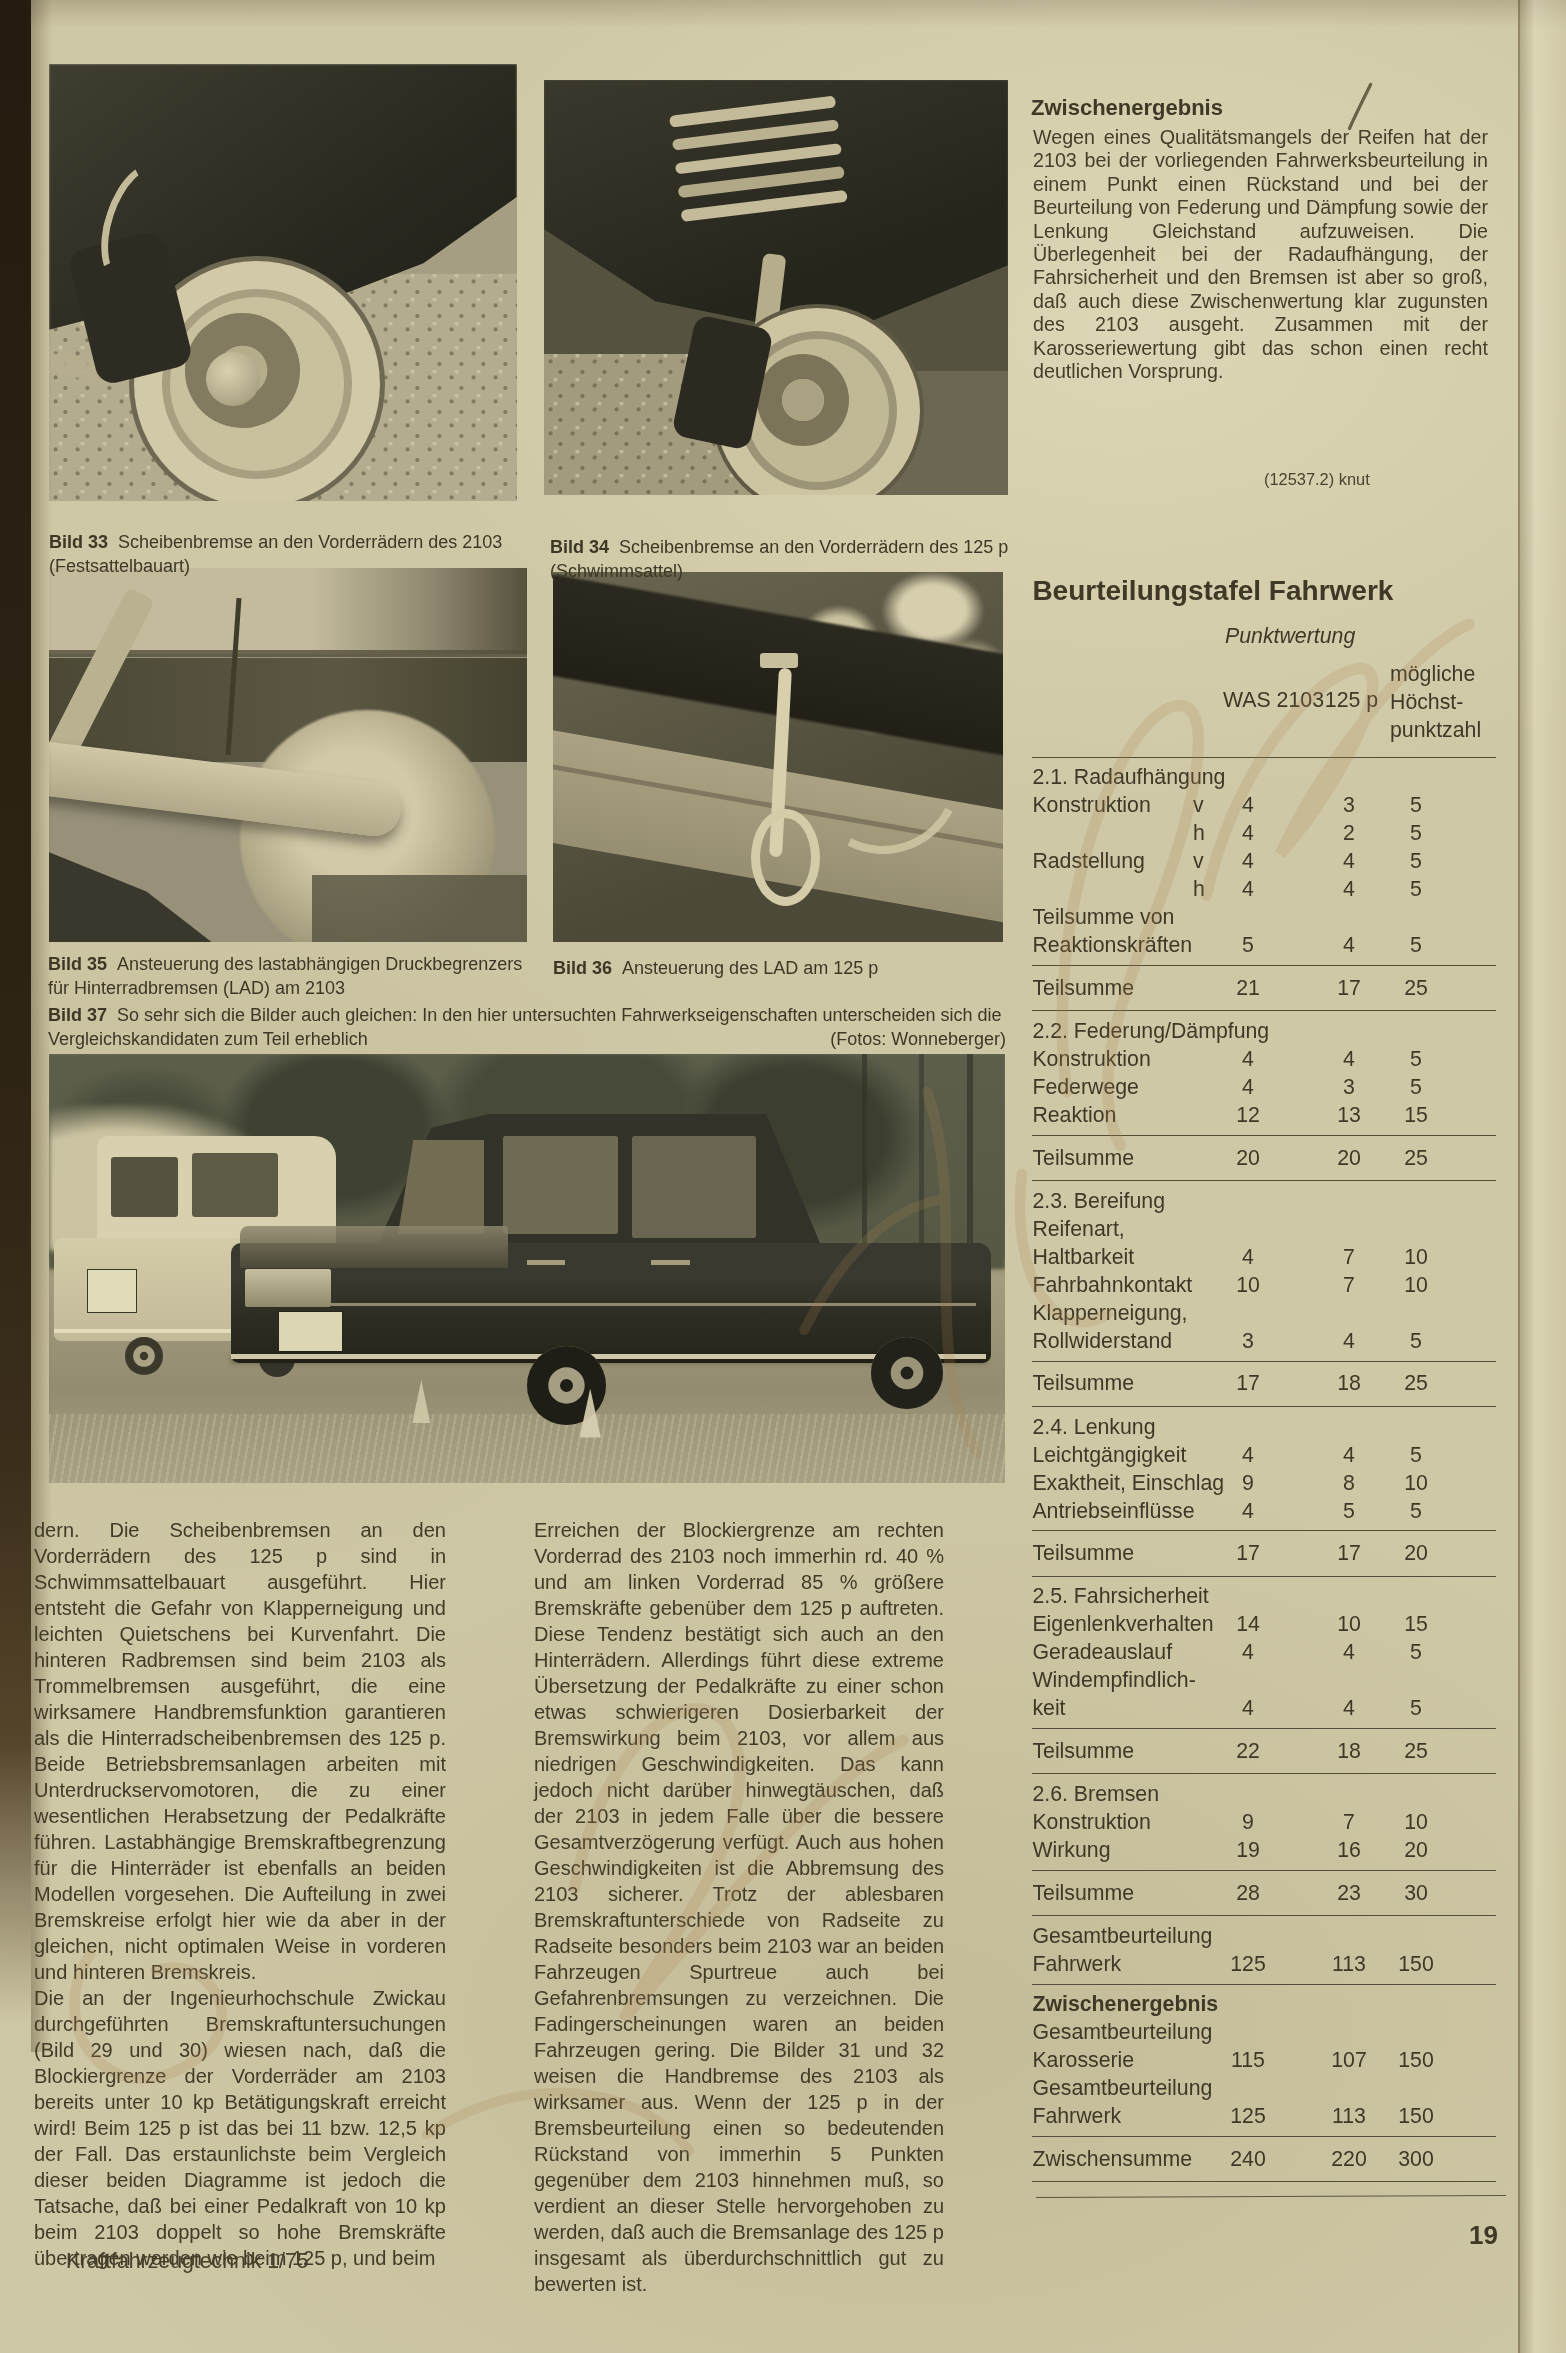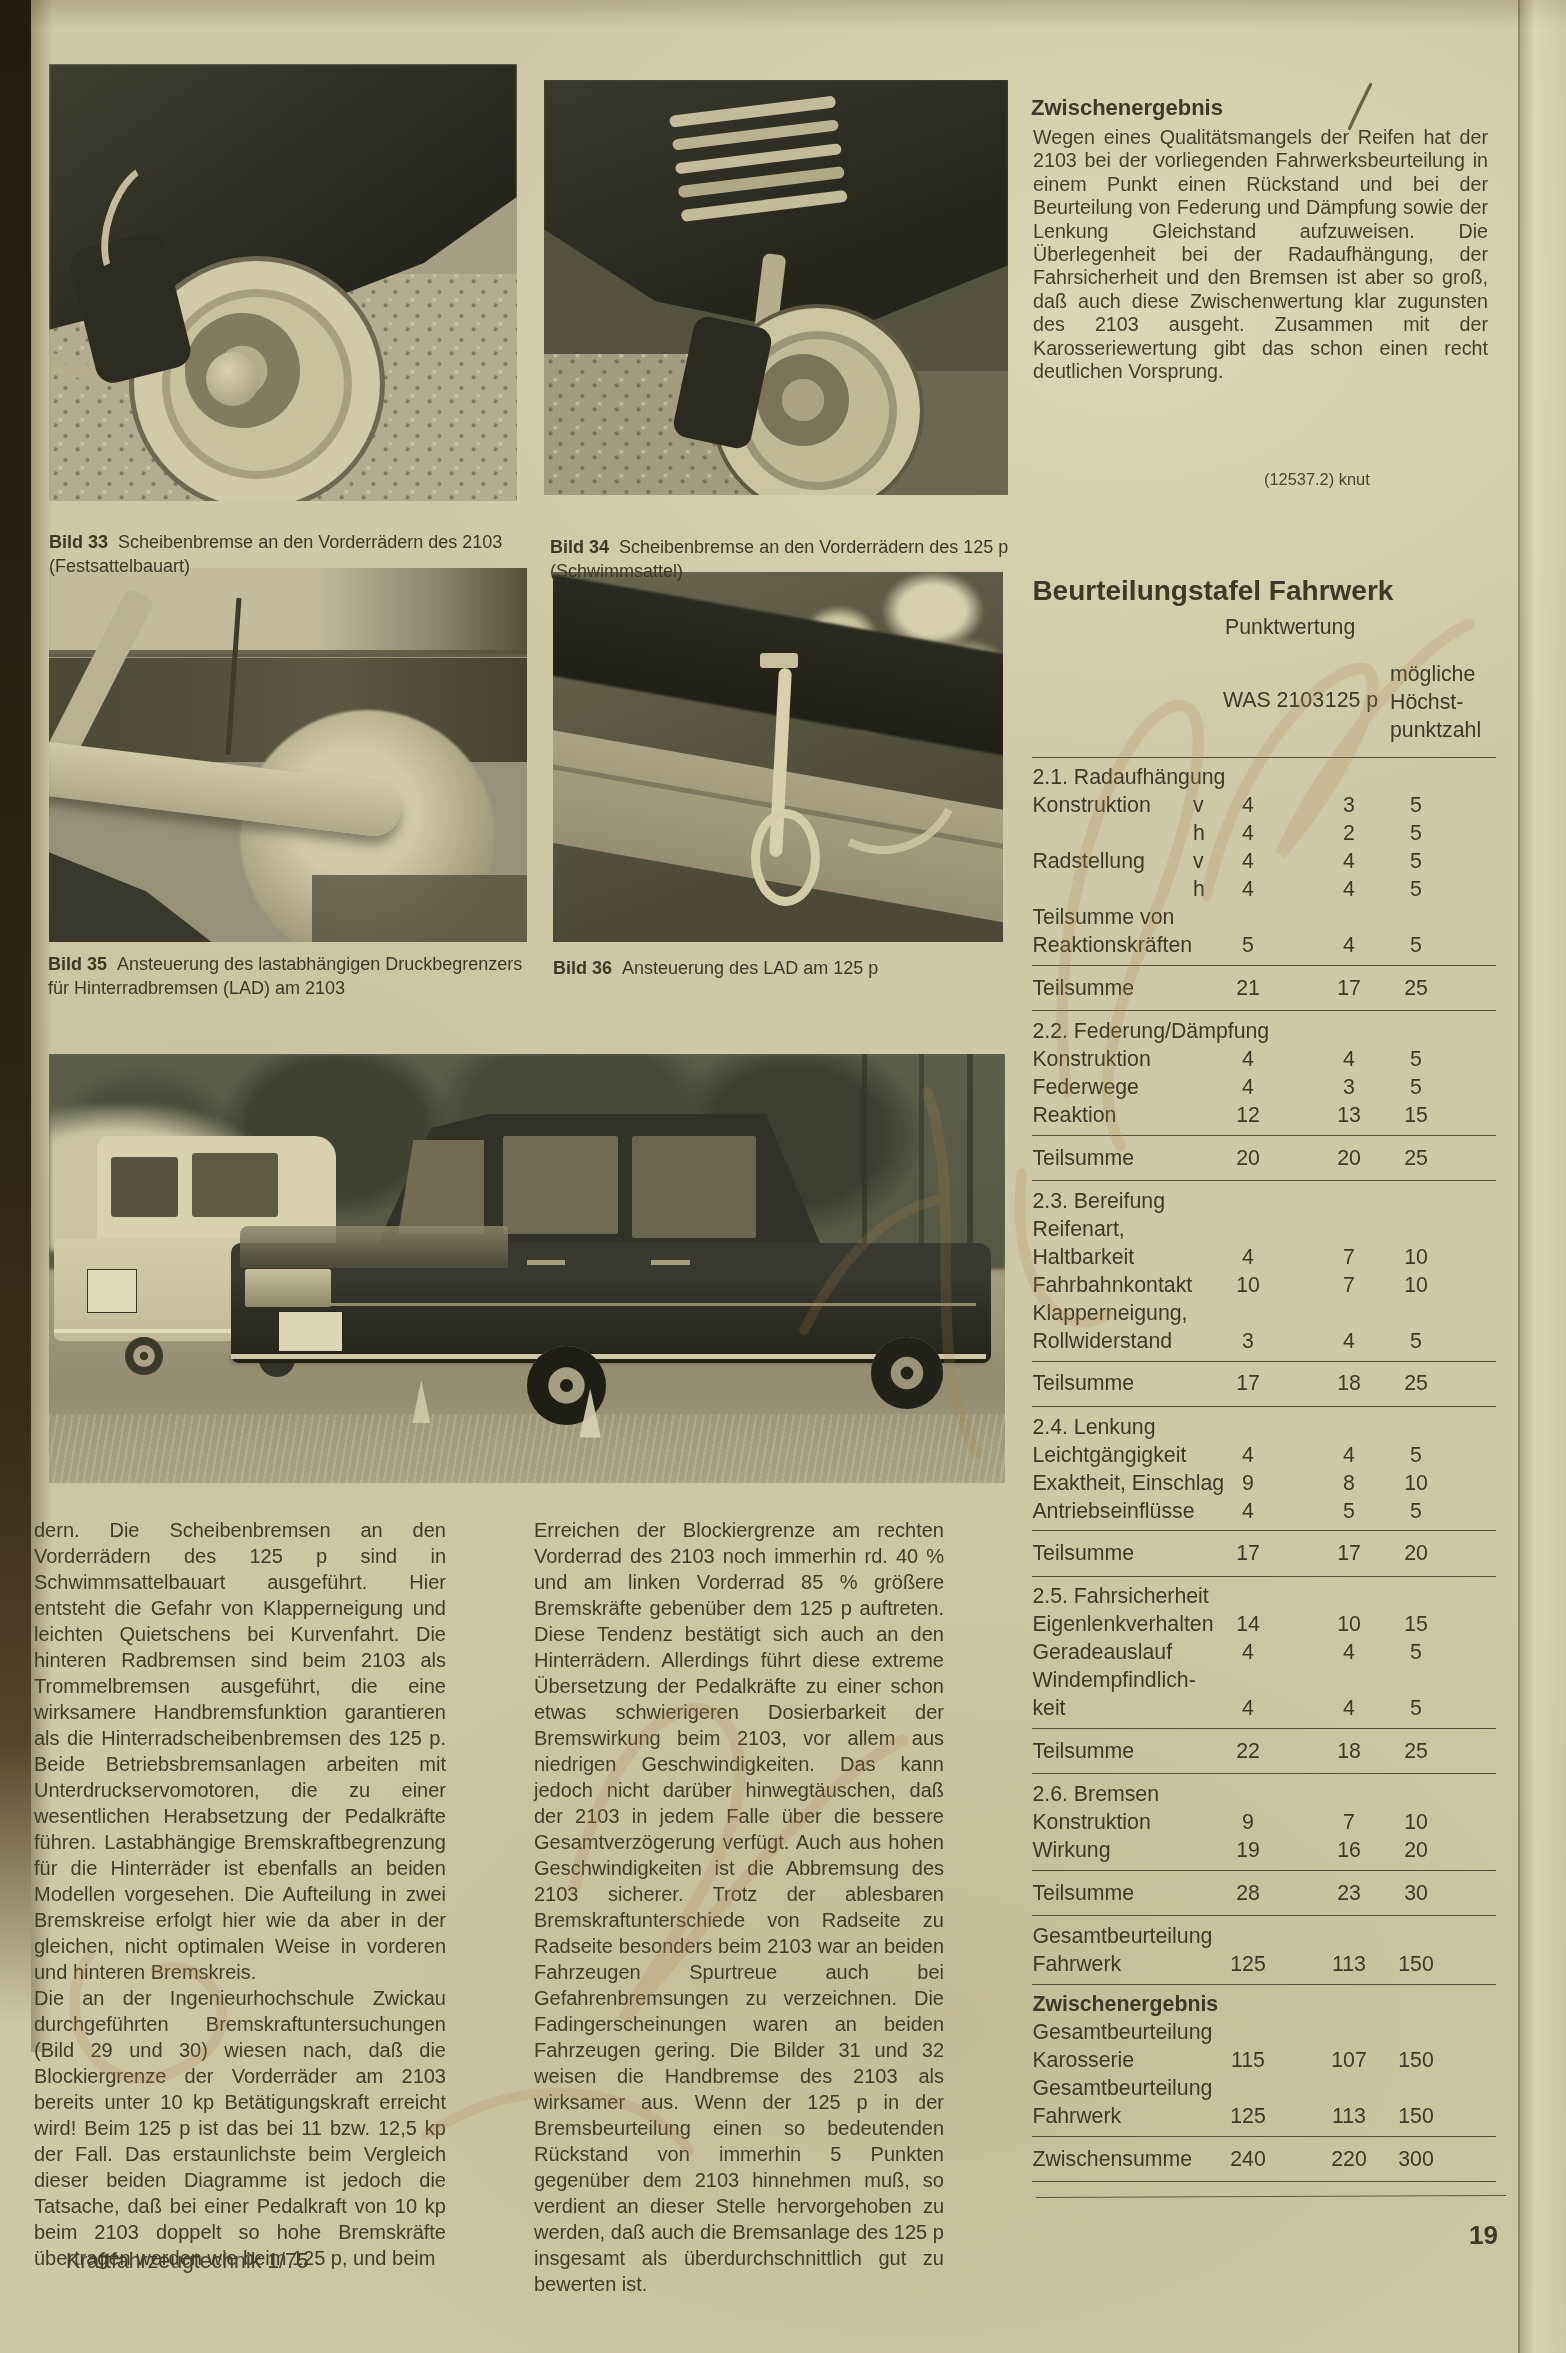--- a/index.html
+++ b/index.html
@@ -37,21 +37,21 @@
   .rightcol-head{position:absolute;left:1031px;top:95px;font-size:22px;font-weight:bold;z-index:3;}
   .rightcol{position:absolute;left:1033px;top:126px;width:455px;font-size:19.7px;line-height:23.4px;
     text-align:justify;color:#443e2a;z-index:3;}
   .rightcol p{margin:0;}
   .credit{position:absolute;left:1264px;top:470px;width:232px;text-align:left;font-size:16.4px;color:#4a4430;z-index:3;}
 
   
   .rtable{position:absolute;left:1016px;top:575px;width:525px;z-index:3;color:#3e3927;}
   .rt-head{position:relative;height:176px;}
   .rt-title{position:absolute;left:16.4px;top:0;font-size:28px;font-weight:bold;}
-  .rt-pw{position:absolute;left:209px;top:40px;font-size:21.3px;}
+  .rt-pw{position:absolute;left:209px;top:49px;font-size:21.3px;font-style:italic;}
   .rt-c1h{position:absolute;left:200px;top:113px;width:115px;text-align:center;font-size:21.3px;}
   .rt-c2h{position:absolute;left:286px;top:113px;width:99px;text-align:center;font-size:21.3px;}
   .rt-c3h{position:absolute;left:374px;top:85px;font-size:21.3px;line-height:28px;}
   .t-rule{border-top:1.6px solid #544e38;margin:5.7px 0 5.7px 16.4px;width:464px;}
   .t-line{position:relative;padding-left:16.4px;height:28px;line-height:28px;font-size:21.3px;}
   .t-sum{height:33px;line-height:33px;}
   .t-bold .t-label{font-weight:bold;}
   .t-subcol{position:absolute;left:177px;top:0;}
   .t-v{position:absolute;top:0;width:66px;text-align:center;}
   .t-v0{left:199px;} .t-v1{left:300px;} .t-v2{left:367px;}
@@ -144,20 +144,24 @@
     <div class="ph" style="left:56%;top:34%;width:140px;height:140px;border:8.2px solid transparent;border-bottom:8.2px solid #cfc7a4;border-radius:50%;transform:rotate(-18deg);opacity:.85;"></div>
     <div class="ph" style="left:46%;top:22%;width:38px;height:14.8px;background:#c6be9c;border-radius:3.3px;"></div>
   </div>
 
   <div class="caption" style="left:48px;top:952px;width:480px;">
     <b>Bild 35</b>&nbsp;&nbsp;<span>Ansteuerung des lastabhängigen Druckbegrenzers für Hinterradbremsen (LAD) am 2103</span>
   </div>
   <div class="caption" style="left:553px;top:956px;width:450px;">
     <b>Bild 36</b>&nbsp;&nbsp;<span>Ansteuerung des LAD am 125 p</span>
   </div>
+  <div class="caption" style="left:48px;top:1003px;width:958px;">
+    <b>Bild 37</b>&nbsp;&nbsp;<span>So sehr sich die Bilder auch gleichen: In den hier untersuchten Fahrwerkseigenschaften unterscheiden sich die Vergleichskandidaten zum Teil erheblich</span>
+    <span style="position:absolute;right:0;bottom:0;">(Fotos: Wonneberger)</span>
+  </div>
 
   <div class="photo" style="left:49px;top:1054px;width:956px;height:429px;
       background:linear-gradient(180deg,#75766100 0,#75766100 46%,#a39c7e 52%,#938c70 78%,#a8a183 100%),linear-gradient(180deg,#6f7159,#636551 46%,#8b8467 52%);">
     <div class="ph" style="left:0;top:0;width:100%;height:50%;
       background:radial-gradient(148px 115px at 30% 35%,#3f4233 0 60%,transparent 80%),
                  radial-gradient(181px 131px at 55% 30%,#474a39 0 60%,transparent 80%),
                  radial-gradient(164px 123px at 78% 38%,#3c3f30 0 55%,transparent 80%),
                  radial-gradient(131px 107px at 10% 45%,#4a4d3b 0 55%,transparent 80%),
                  linear-gradient(180deg,#5c5e4b,#565844);filter:blur(1.6px);"></div>
     <div class="ph" style="left:0;top:12%;width:24%;height:34%;

